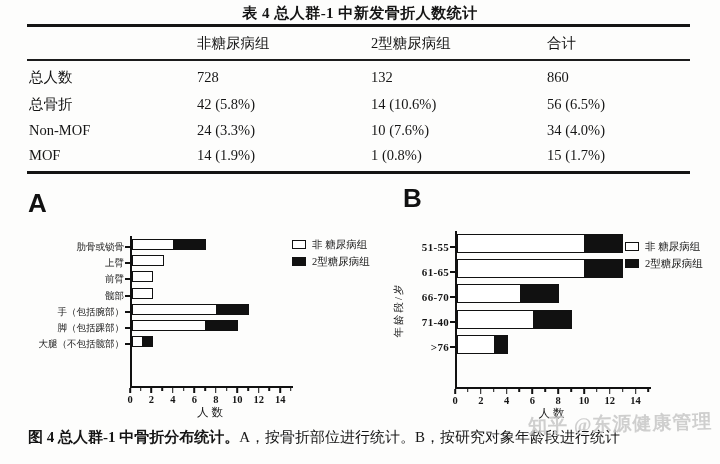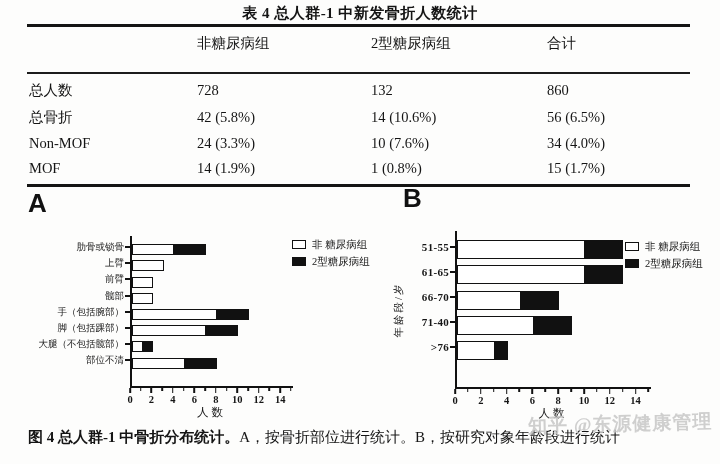--- a/index.html
+++ b/index.html
@@ -16,21 +16,21 @@
   }
   table.stats{
     position:absolute; left:27px; top:24px; width:663px;
     border-collapse:collapse; table-layout:fixed;
     border-top:3px solid #141414; border-bottom:3px solid #141414;
     font-size:14.5px;
   }
   table.stats col.c0{width:168px;} table.stats col.c1{width:174px;}
   table.stats col.c2{width:176px;} table.stats col.c3{width:145px;}
   table.stats thead th{
-    text-align:left; font-weight:normal; padding:7px 2px 19px 2px;
+    text-align:left; font-weight:normal; padding:7px 2px 6px 2px;
     border-bottom:2px solid #1c1c1c; font-size:14.5px;
   }
   table.stats tbody th{ text-align:left; font-weight:normal; padding:4px 2px; }
   table.stats tbody td{ padding:4px 2px; }
   table.stats tbody tr:first-child th, table.stats tbody tr:first-child td{ padding-top:7px; }
   table.stats tbody tr:last-child th, table.stats tbody tr:last-child td{ padding-bottom:7px; }
 
   
   .panel{ position:absolute; }
   .panelA{ left:20px; top:186px; width:372px; height:248px; }
@@ -40,21 +40,21 @@
     font-weight:bold; font-size:26px; color:#111;
   }
   .panelA .plabel{ left:8px; top:2px; }
   .panelB .plabel{ left:18px; top:0px; }
 
   .rows{ position:absolute; border-left:2px solid #111; border-bottom:2px solid #111;
          box-sizing:border-box; padding-top:3px;}
   .panelA .rows{ left:110px; top:50px; width:163px; height:152px; }
   .panelB .rows{ left:70px;  top:48px; width:196px; height:158px; }
 
-  .crow{ position:relative; display:flex; align-items:flex-end; }
+  .crow{ position:relative; display:flex; align-items:flex-start; }
   .panelA .crow{ height:16.2px; }
   .panelB .crow{ height:25.2px; }
   .clabel{
     position:absolute; right:calc(100% + 8px); top:50%; transform:translateY(-50%);
     white-space:nowrap; color:#161616;
   }
   .panelA .clabel{ font-size:9.5px; }
   .panelB .clabel{ font-size:11px; font-weight:bold; letter-spacing:0.3px;}
   .ytick{ position:absolute; left:-7px; top:50%; margin-top:-1px; width:5px; height:2px; background:#111; }
   .bar{ display:flex; }
@@ -190,28 +190,20 @@
             <div class="seg0" style="width: 46.0526%; background: rgb(255, 255, 255);"></div>
             <div class="seg1" style="width: 19.7368%; background: rgb(17, 17, 17);"></div>
           </div>
         </div>
         <div class="crow">
           <span class="clabel">大腿（不包括髋部）</span>
           <span class="ytick"></span>
           <div class="bar" style="width: 100%;">
             <div class="seg0" style="width: 6.57895%; background: rgb(255, 255, 255);"></div>
             <div class="seg1" style="width: 6.57895%; background: rgb(17, 17, 17);"></div>
-          </div>
-        </div>
-        <div class="crow">
-          <span class="clabel">部位不清</span>
-          <span class="ytick"></span>
-          <div class="bar" style="width: 100%;">
-            <div class="seg0" style="width: 32.8947%; background: rgb(255, 255, 255);"></div>
-            <div class="seg1" style="width: 19.7368%; background: rgb(17, 17, 17);"></div>
           </div>
         </div>
       </div>
     <div class="xaxis">
         <span class="xt major" style="left: 0%;"></span>
         <span class="xtl" style="left: 0%;">0</span>
         <span class="xt minor" style="left: 6.57895%;"></span>
         <span class="xt major" style="left: 13.1579%;"></span>
         <span class="xtl" style="left: 13.1579%;">2</span>
         <span class="xt minor" style="left: 19.7368%;"></span>

